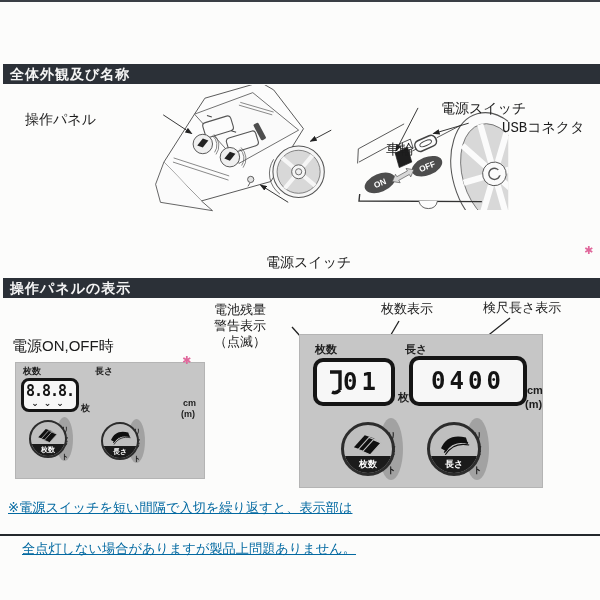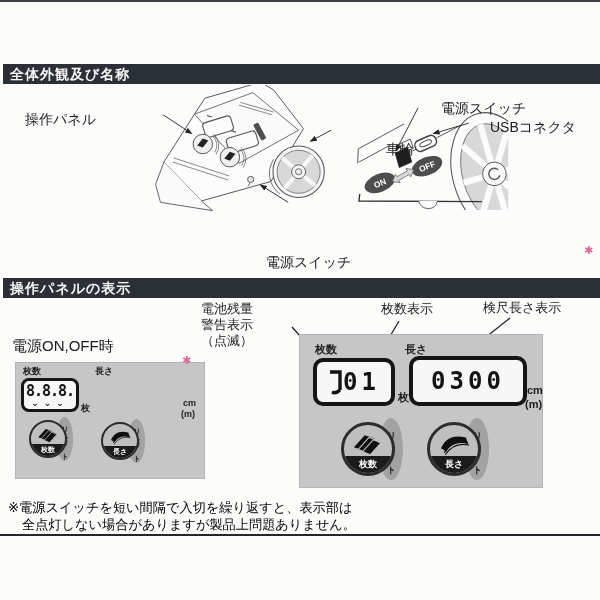--- a/index.html
+++ b/index.html
@@ -48,22 +48,22 @@
   .rbtn.sm .rlabel{font-size:7px;line-height:11px;}
   .rbtn.sm .ricon{margin-top:4px;width:26px;height:18px;}
   .rbtn.lg .rcircle{width:54px;height:54px;border-width:3px;}
   .rbtn.lg .rtab{width:24px;height:62px;left:38px;top:-4px;}
   .rbtn.lg .rtab-text{font-size:9px;}
   .rbtn.lg .rlabel{font-size:9px;line-height:16px;}
   .rbtn.lg .ricon{margin-top:6px;width:36px;height:26px;}
   
   .pink{color:#e0679b;font-size:11px;line-height:10px;}
   
-  #note{left:8px;top:499px;font-size:13.2px;line-height:17px;color:#000000;}
-  #note .l2{margin-left:14px;}
+  #note{left:8px;top:499px;font-size:13.2px;line-height:17px;color:#0369a1;text-decoration:underline;}
+  #note .l2{margin-left:14px;margin-top:24px;}
   #note-underline{left:0;top:534px;width:600px;height:2px;background:#24282c;}
   svg{display:block;}
 </style>
 </head>
 <body>
 
 <div id="page">
 
   <div class="abs" id="top-border"></div>
 
@@ -151,28 +151,28 @@
       <path d="M283,254 L243,229" marker-end="url(#ah)"></path>
       <path d="M470,118 L438,180" marker-end="url(#ah)"></path>
       <path d="M543,140 L492,155" marker-end="url(#ah)"></path>
     </g>
   </svg>
 
   <div class="abs callout" style="left:25px;top:111px;">操作パネル</div>
   <div class="abs callout" style="left:339px;top:141px;margin-left:47px;">車輪</div>
   <div class="abs callout" style="left:266px;top:254px;">電源スイッチ</div>
   <div class="abs callout" style="left:441px;top:100px;">電源スイッチ</div>
-  <div class="abs callout" style="left:490px;top:119px;">USBコネクタ</div>
+  <div class="abs callout" style="left:502px;top:119px;font-family:Liberation Mono, monospace;">USBコネクタ</div>
   <div class="abs pink" style="left:584px;top:245px;">✱</div>
 
   <div class="abs section-bar" id="bar2">操作パネルの表示</div>
 
   <div class="abs" id="heading-onoff">電源ON,OFF時</div>
 
-  <div class="abs callout2" style="left:201px;top:302px;font-family:Liberation Mono, monospace;">
+  <div class="abs callout2" style="left:214px;top:302px;">
     <div>電池残量</div>
     <div>警告表示</div>
     <div>（点滅）</div>
   </div>
   <div class="abs callout2" style="left:381px;top:301px;">枚数表示</div>
   <div class="abs callout2" style="left:483px;top:300px;">検尺長さ表示</div>
 
   <svg class="abs" style="left:0;top:300px;" width="600" height="100" viewBox="0 300 600 100">
     <defs>
       <marker id="ah2" markerWidth="8" markerHeight="6" refX="7" refY="3" orient="auto">
@@ -236,21 +236,21 @@
       <div class="lcd-row">
         <svg width="15" height="28" viewBox="0 0 15 28">
           <path d="M2,4 H12 V22 M12,22 q-4,4 -8,2" fill="none" stroke="#141414" stroke-width="3.4"></path>
         </svg>
         <div class="lcd-val">01</div>
       </div>
     </div>
     <div class="abs unit-lg" style="left:99px;top:56px;">枚</div>
 
     <div class="abs lcd lg" style="left:110px;top:22px;width:118px;height:50px;">
-      <div class="lcd-val">0300</div>
+      <div class="lcd-val">0400</div>
     </div>
     <div class="abs unit-lg" style="left:228px;top:50px;">cm</div>
     <div class="abs unit-lg" style="left:226px;top:64px;">(m)</div>
 
     <div class="rbtn lg" style="left:42px;top:88px;">
       <div class="rtab">
         <span class="rtab-text">リセット</span>
       </div>
       <div class="rcircle">
         <svg class="ricon" viewBox="0 0 32 24">

